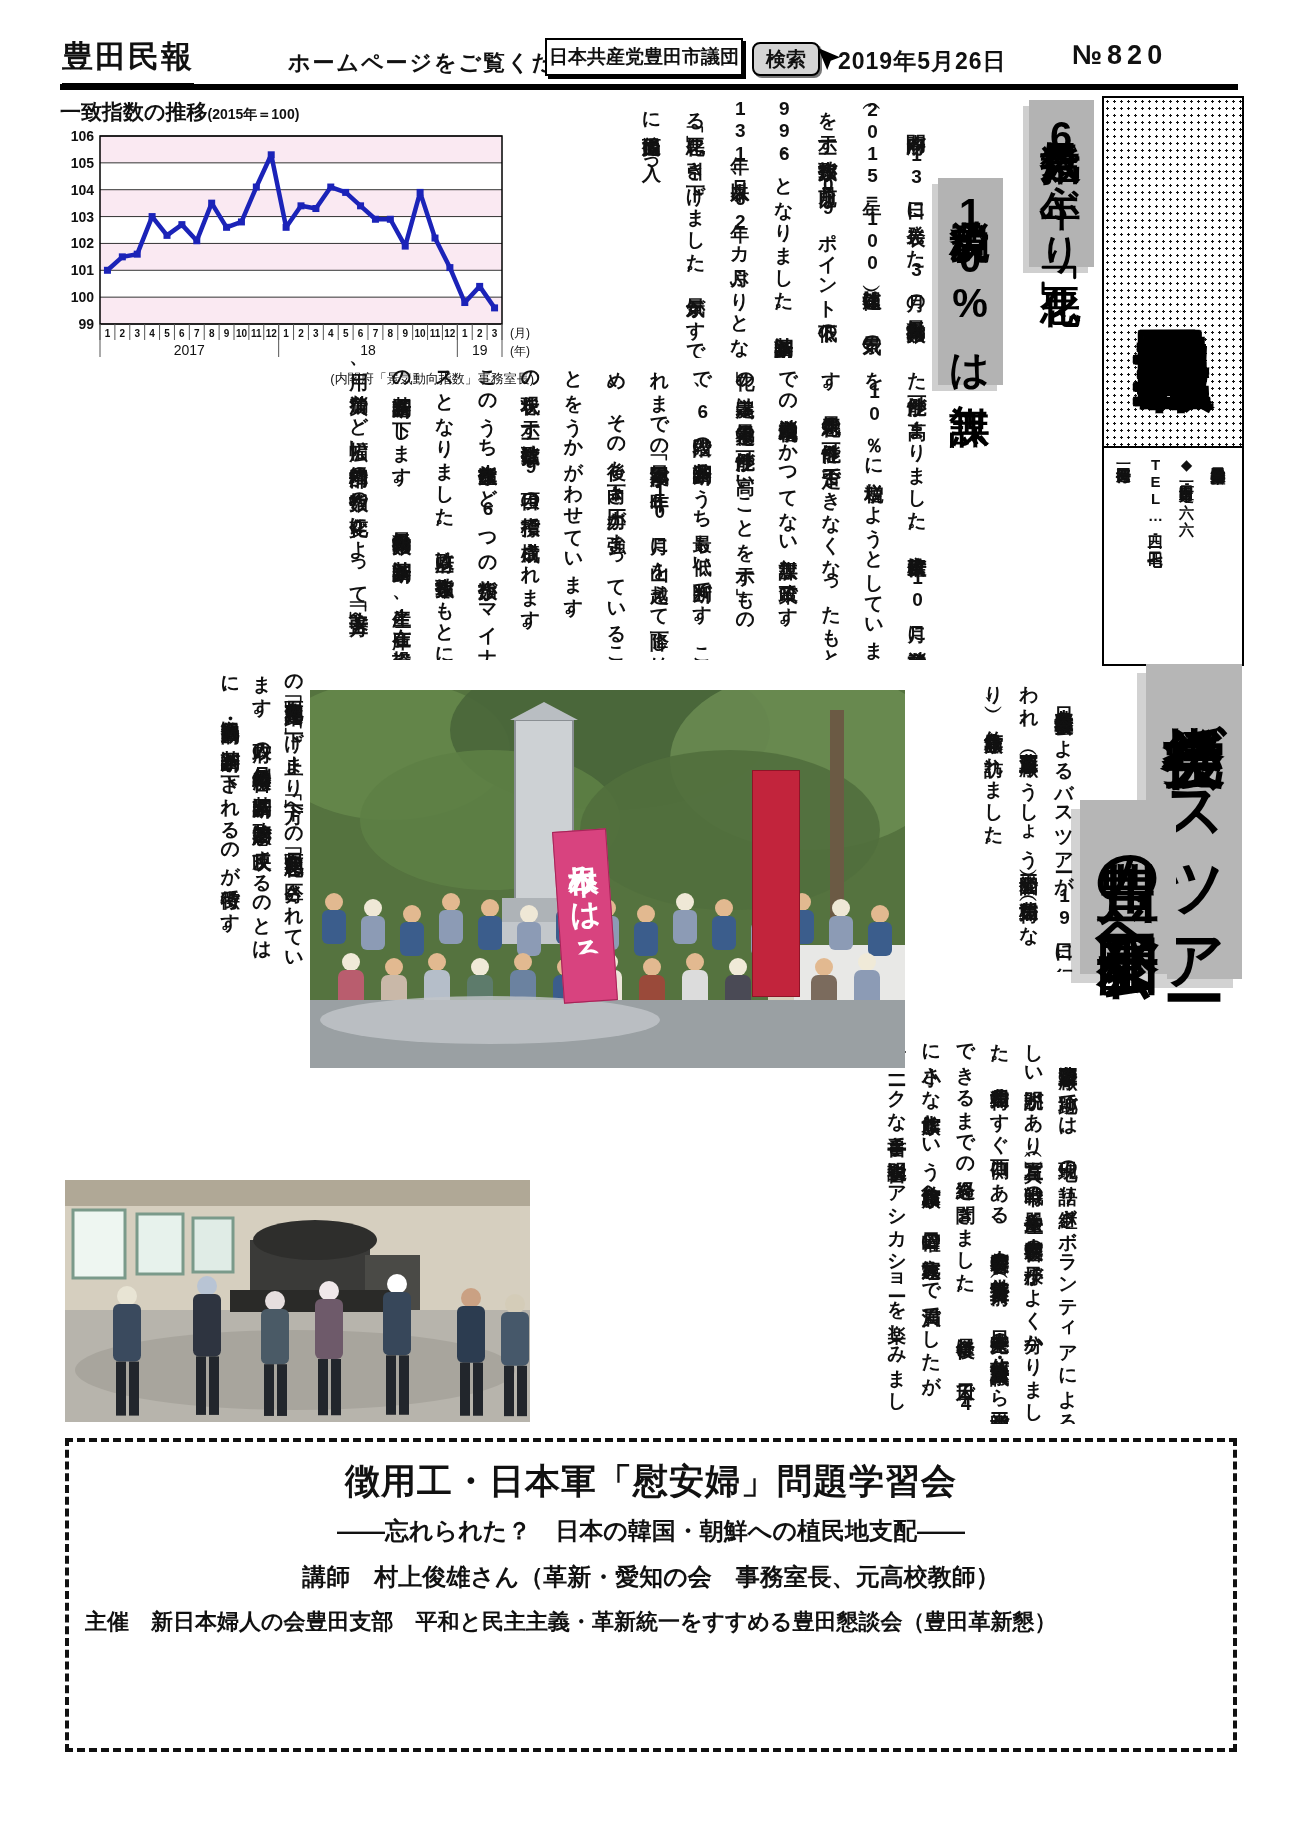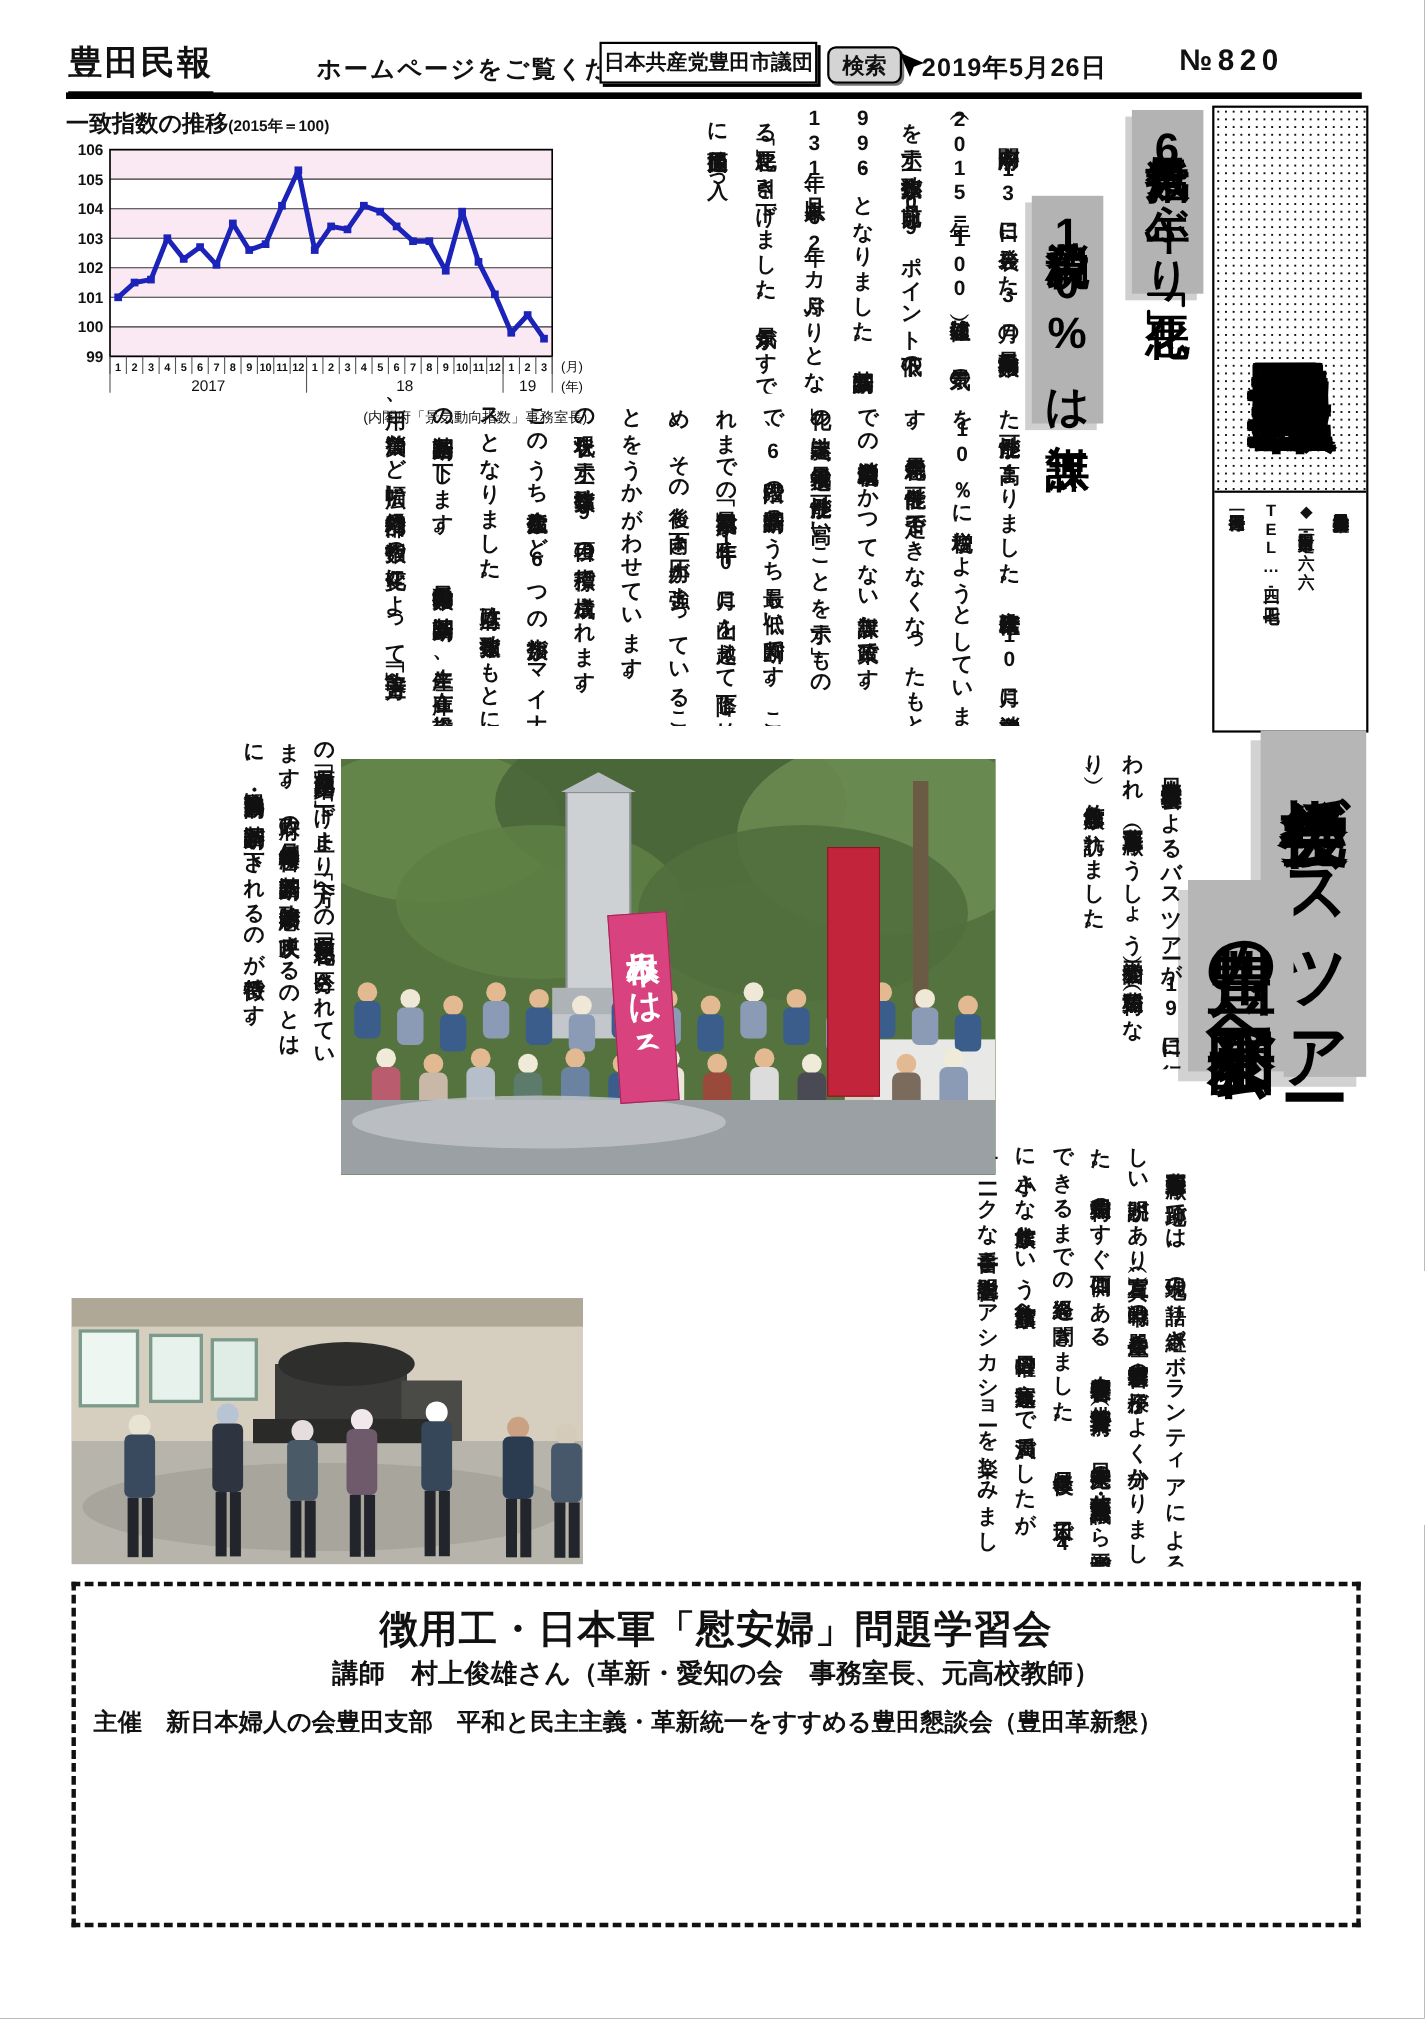--- a/index.html
+++ b/index.html
@@ -69,21 +69,21 @@
   .banner .vtext{color:#fff;letter-spacing:2px;overflow:hidden;}
   .banner-red{left:442px;top:80px;width:46px;height:225px;background:#c2243c;border:1px solid #8e1427;}
   .banner-red .vtext{font-size:26px;padding-top:26px;}
   .banner-pink{left:248px;top:140px;width:52px;height:170px;background:#d8437f;border:1px solid #a52558;transform:rotate(-4deg);}
   .banner-pink .vtext{font-size:30px;padding-top:10px;}
   
   .event-box{position:absolute;left:65px;top:1438px;width:1164px;height:306px;
     border:4px dashed #111;background:#fff;font-weight:bold;}
   .ev-title{text-align:center;font-size:35px;margin-top:16px;letter-spacing:1px;}
   .ev-sub{text-align:center;font-size:24px;margin-top:10px;}
-  .ev-lect{text-align:center;font-size:24px;}
+  .ev-lect{text-align:center;font-size:24px;margin-top:14px;}
   .ev-date{font-size:27px;margin:14px 0 0 22px;}
   .ev-venue{font-size:27px;margin:12px 0 0 22px;}
   .ev-org{font-size:22px;margin:14px 0 0 16px;}
 </style>
 </head>
 <body>
 
 <div class="page">
 
   <div class="hdr-title">豊田民報</div>
@@ -382,17 +382,18 @@
           <circle cx="450" cy="124" r="10" fill="#d4ccb8"></circle>
           <rect x="436" y="132" width="28" height="53.76" rx="6" fill="#46586a"></rect>
           <rect x="439" y="185.76" width="10" height="50.4" fill="#22262c"></rect>
           <rect x="452" y="185.76" width="10" height="50.4" fill="#22262c"></rect>
         </g>
     </svg>
   </div>
 
   <div class="event-box">
     <div class="ev-title">徴用工・日本軍「慰安婦」問題学習会</div>
+    <div class="ev-sub">——忘れられた？　日本の韓国・朝鮮への植民地支配——</div>
     <div class="ev-lect">講師　村上俊雄さん（革新・愛知の会　事務室長、元高校教師）</div>
     <div class="ev-org">主催　新日本婦人の会豊田支部　平和と民主主義・革新統一をすすめる豊田懇談会（豊田革新懇）</div>
   </div>
 
 </div>
 
 </body></html>

